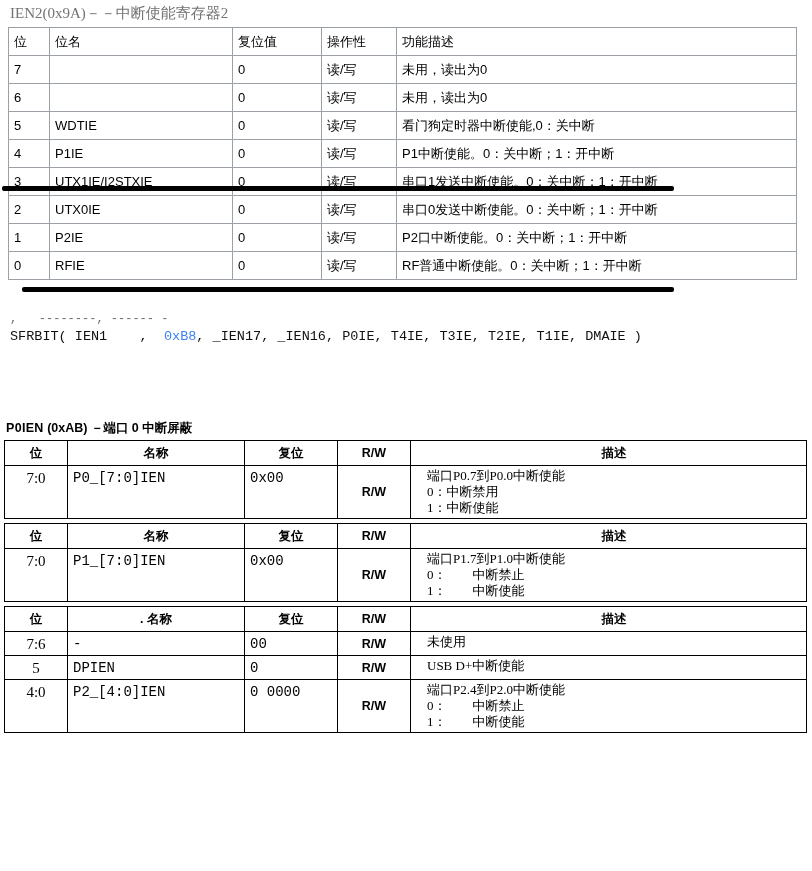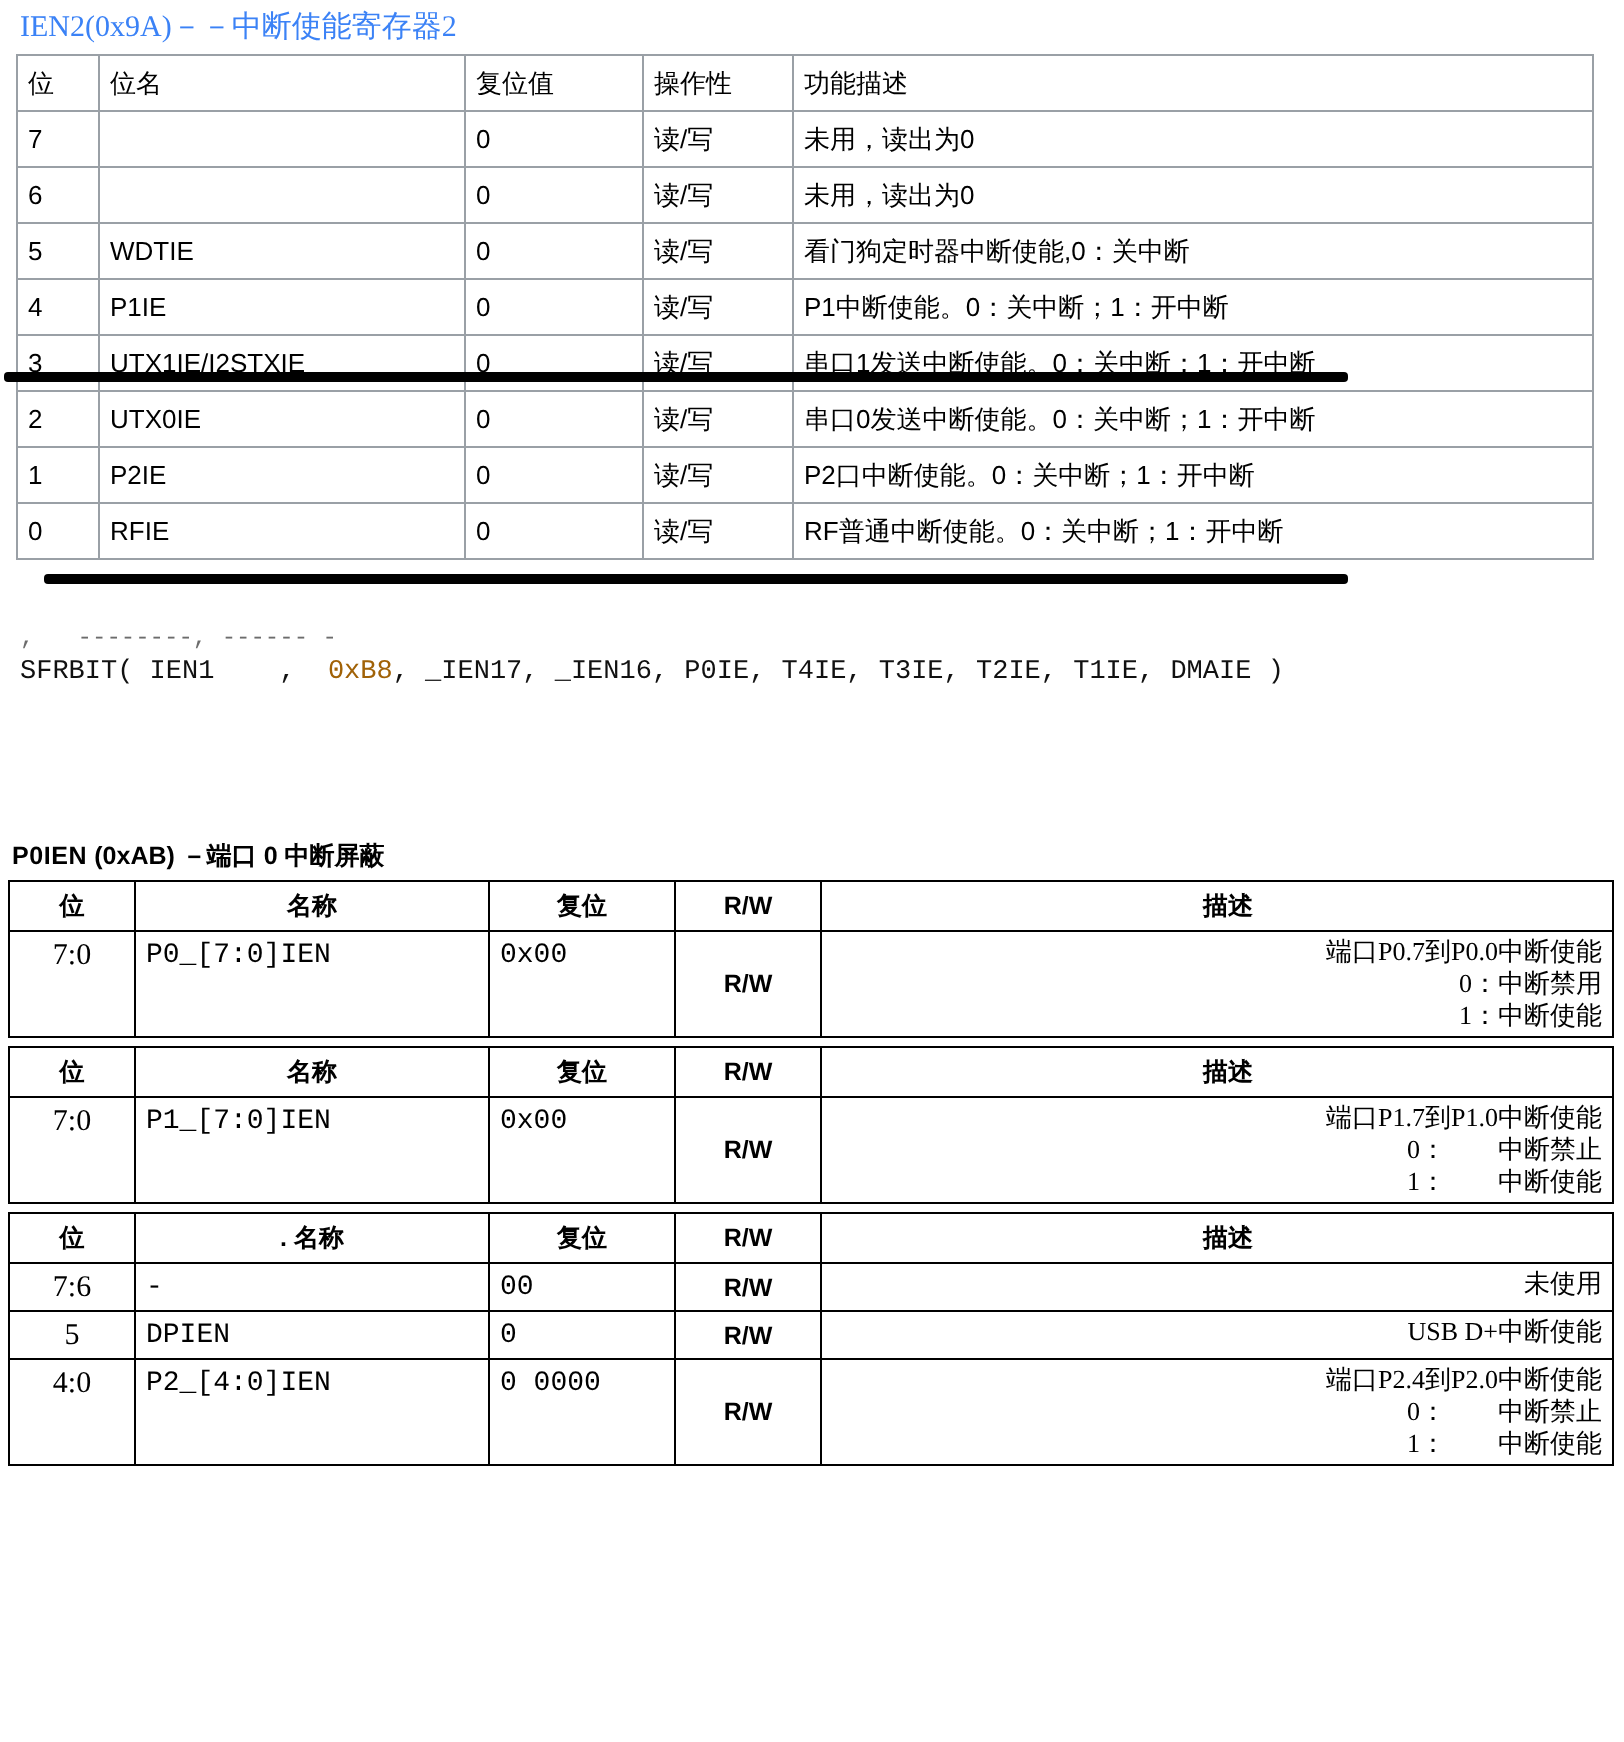--- a/index.html
+++ b/index.html
@@ -19,21 +19,21 @@
   
   .sec1 {
     position: absolute;
     left: 8px;
     top: 4px;
     width: 796px;
   }
   .sec1-title {
     font-family: "Liberation Serif", serif;
     font-size: 15px;
-    color: #3b82f6;
+    color: #737373;
     letter-spacing: 0px;
     margin: 0 0 4px 2px;
     white-space: nowrap;
   }
   table.t1 {
     border-collapse: collapse;
     width: 789px;
     table-layout: fixed;
     font-family: "Liberation Sans", sans-serif;
     font-size: 13px;
@@ -85,21 +85,21 @@
     margin-left: 2px;
   }
   .code-line {
     font-family: "Liberation Mono", monospace;
     font-size: 13.5px;
     color: #111;
     white-space: pre;
     margin-top: 3px;
     margin-left: 2px;
   }
-  .code-line .hex { color: #a16207; }
+  .code-line .hex { color: #3b82f6; }
 
   
   .sec2 {
     position: absolute;
     left: 4px;
     top: 418px;
     width: 804px;
     font-family: "Liberation Sans", sans-serif;
   }
   .reg-block { margin-bottom: 4px; }
@@ -148,21 +148,21 @@
     font-family: "Liberation Sans", sans-serif;
     font-weight: bold;
     font-size: 12.5px;
     vertical-align: middle;
   }
   table.t2 td.namecell, table.t2 td.rstcell {
     font-family: Liberation Mono, monospace;
     font-size: 14px;
     padding-top: 4px;
   }
-  .desc-line { line-height: 16px; white-space: pre; text-align: right; }
+  .desc-line { line-height: 16px; white-space: pre; }
 </style>
 </head>
 <body>
 
 <div class="sec1">
   <div class="sec1-title">IEN2(0x9A)－－中断使能寄存器2</div>
   <table class="t1">
     <thead>
       <tr>
         <th class="c0">位</th>

